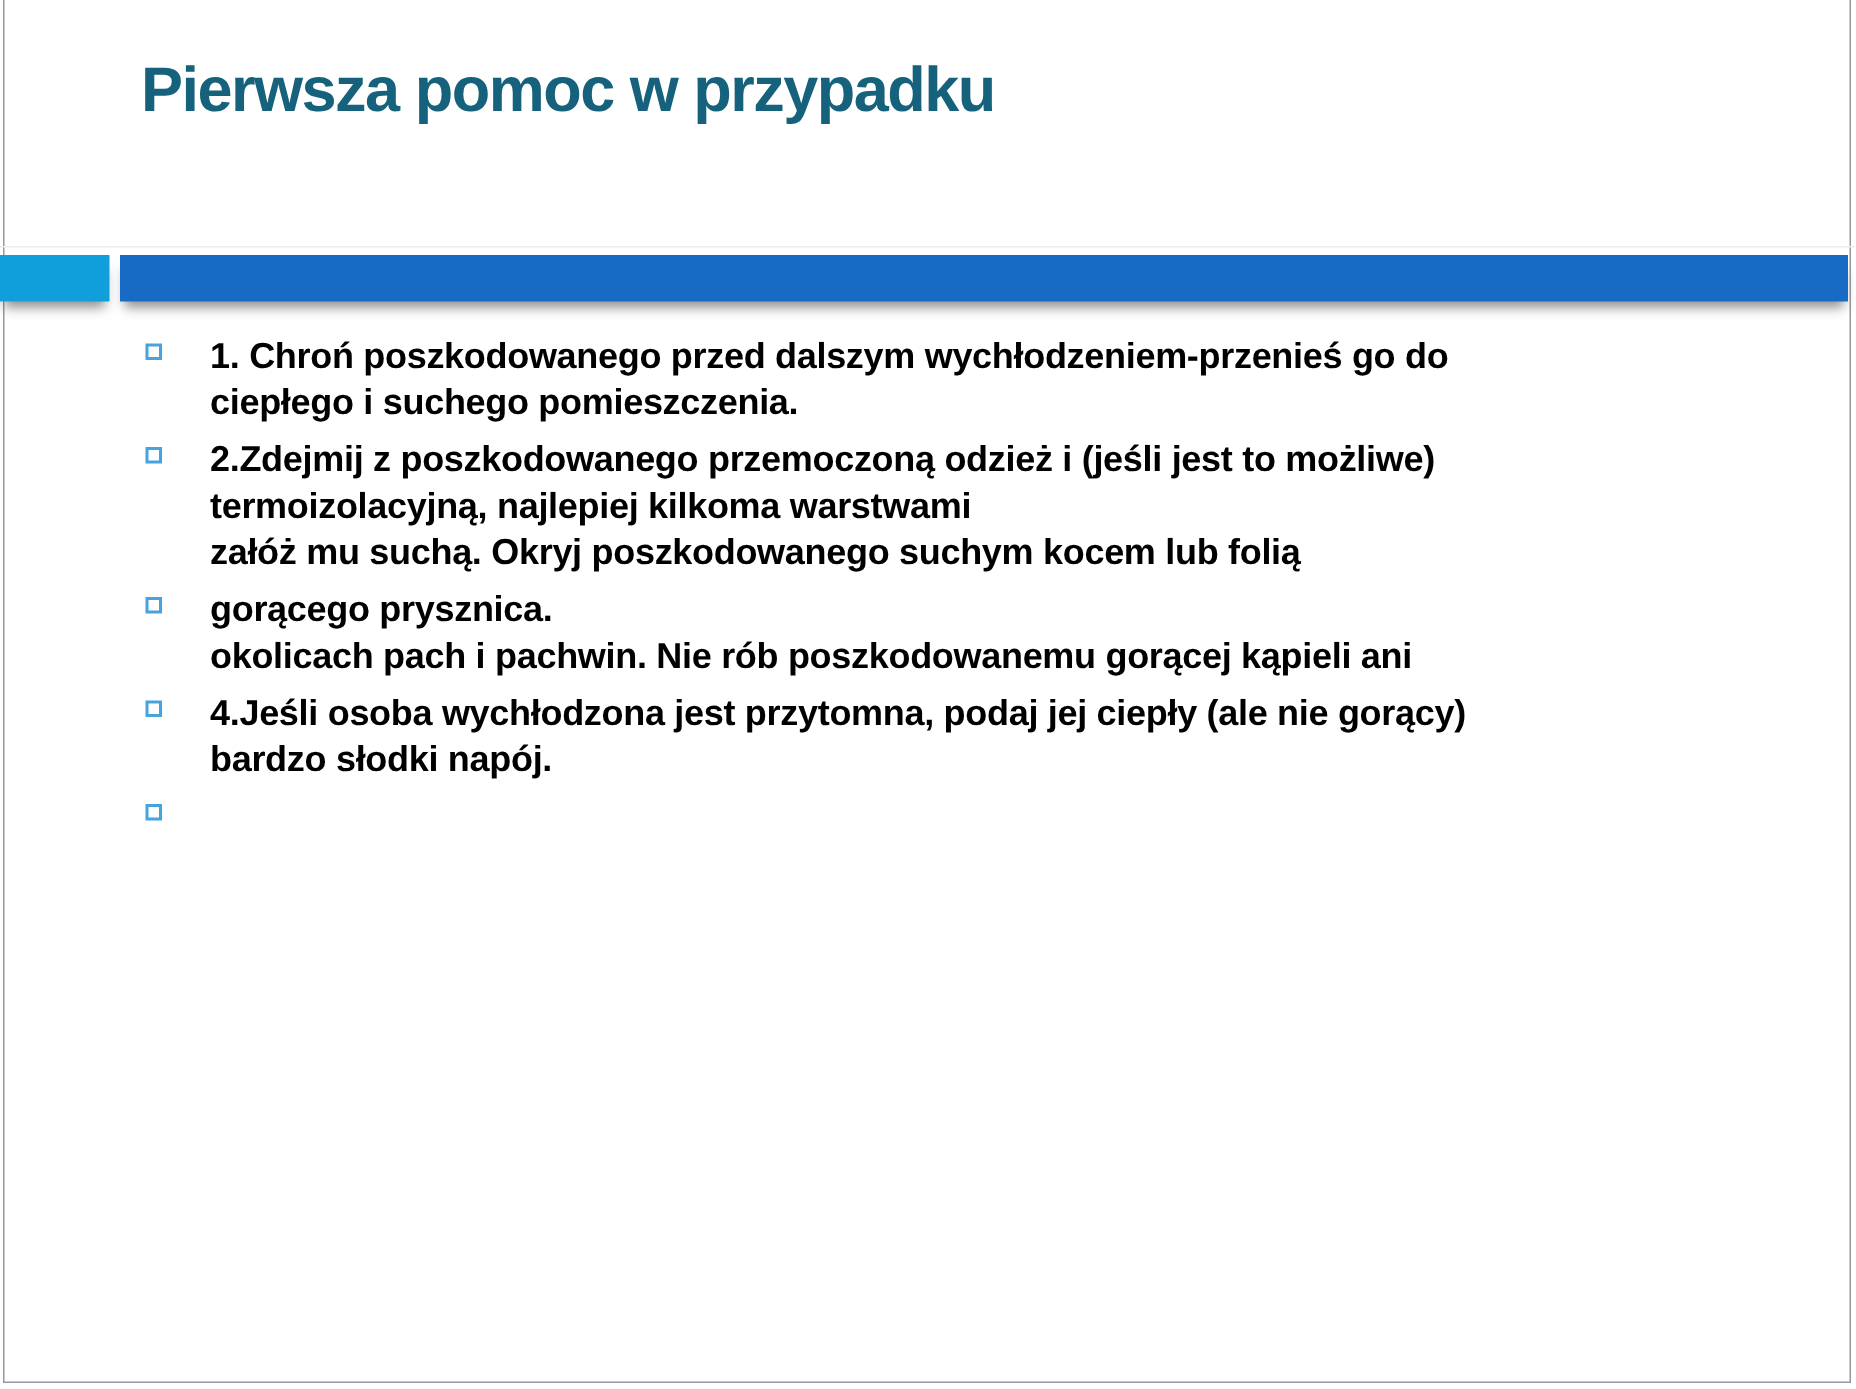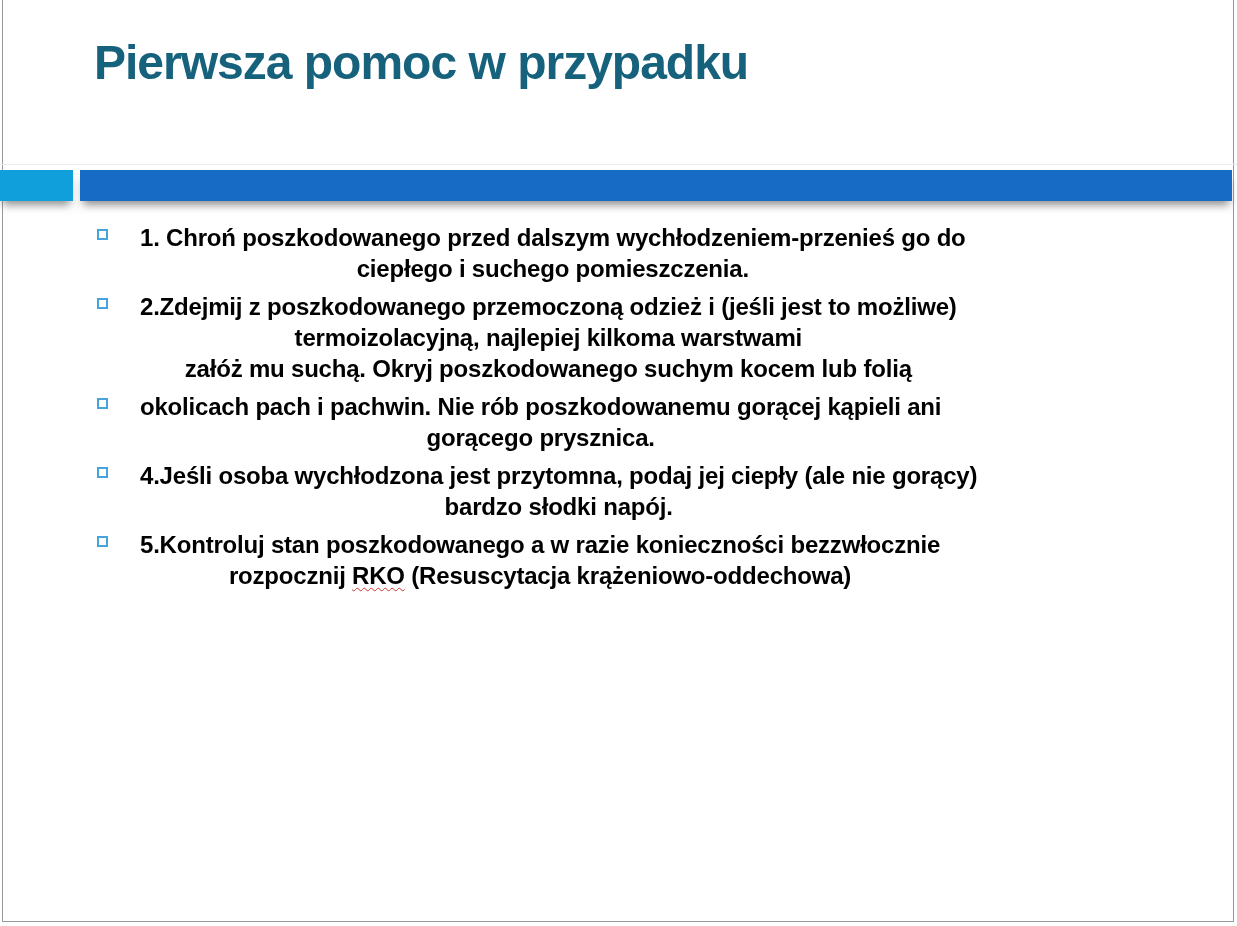--- a/index.html
+++ b/index.html
@@ -21,21 +21,21 @@
   .edge-right  { right: 3px; top: 0; bottom: 4px; width: 1px; }
   .edge-bottom { left: 2px;  right: 3px; bottom: 4px; height: 1px; }
 
   
   .title {
     position: absolute;
     left: 94px;
     top: 38px;
     margin: 0;
     color: var(--title, #16617B);
-    font-size: 48px;
+    font-size: 42px;
     font-weight: 700;
     line-height: 1.06;
     letter-spacing: -1px;
   }
   .title-line { display: block; white-space: nowrap; }
 
   
   .hairline {
     position: absolute;
     left: 0; right: 0;
@@ -66,21 +66,20 @@
   .content {
     position: absolute;
     left: 97px;
     top: 222px;
     width: 1105px;
   }
   .bullet {
     display: flex;
     align-items: flex-start;
     margin: 0 0 7px 0;
-    text-align: center;
   }
   .marker {
     flex: 0 0 auto;
     box-sizing: border-box;
     width: 11px;
     height: 11px;
     margin-top: 7px;
     margin-right: 32px;
     border: 2px solid var(--marker, #45A3DE);
     background: #ffffff;
@@ -133,35 +132,31 @@
       <div class="lines">
         <div class="line">2.Zdejmij z poszkodowanego przemoczoną odzież i (jeśli jest to możliwe)</div>
         <div class="line">termoizolacyjną, najlepiej kilkoma warstwami</div>
         <div class="line">załóż mu suchą. Okryj poszkodowanego suchym kocem lub folią</div>
       </div>
     </div>
 
     <div class="bullet">
       <span class="marker"></span>
       <div class="lines">
+        <div class="line">gorącego prysznica.</div>
         <div class="line">okolicach pach i pachwin. Nie rób poszkodowanemu gorącej kąpieli ani</div>
-        <div class="line">gorącego prysznica.</div>
       </div>
     </div>
 
     <div class="bullet">
       <span class="marker"></span>
       <div class="lines">
         <div class="line">4.Jeśli osoba wychłodzona jest przytomna, podaj jej ciepły (ale nie gorący)</div>
         <div class="line">bardzo słodki napój.</div>
       </div>
     </div>
 
     <div class="bullet">
       <span class="marker"></span>
-      <div class="lines">
-        <div class="line">5.Kontroluj stan poszkodowanego a w razie konieczności bezzwłocznie</div>
-        <div class="line"><span>rozpocznij </span><span class="squiggle">RKO</span><span> (Resuscytacja krążeniowo-oddechowa)</span></div>
-      </div>
     </div>
 
   </div>
 </div>
 
 </body></html>

